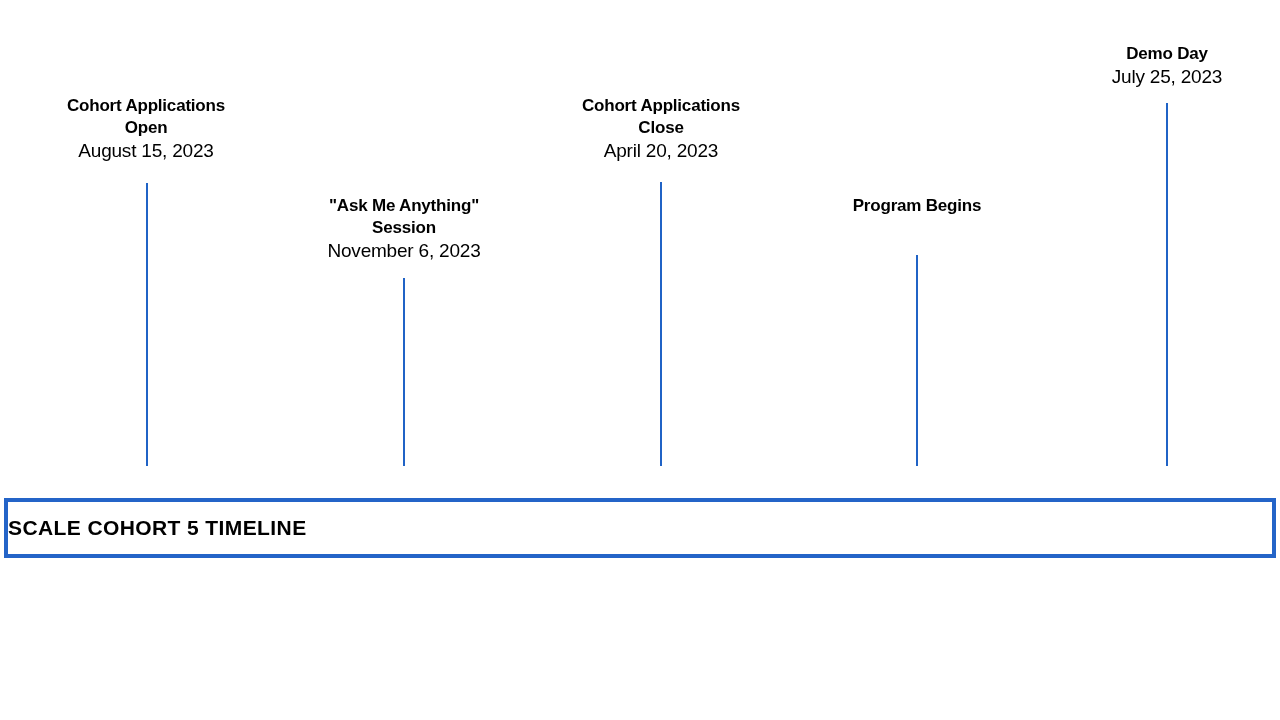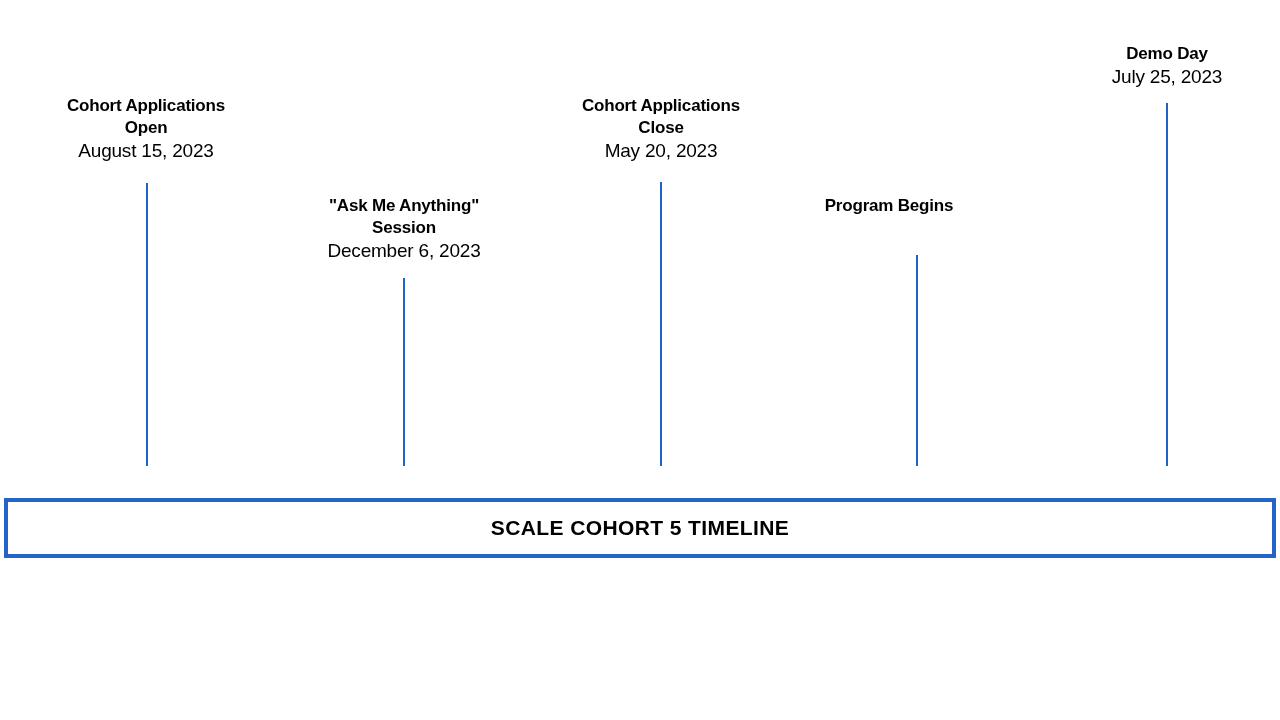--- a/index.html
+++ b/index.html
@@ -52,21 +52,21 @@
     position: absolute;
     left: 4px;
     top: 498px;
     width: 1272px;
     height: 60px;
     border: 4px solid #2464c8;
     background: #ffffff;
     box-sizing: border-box;
     display: flex;
     align-items: center;
-    justify-content: center;
+    justify-content: flex-start;
   }
   #title-bar-text {
     font-size: 21px;
     font-weight: bold;
     letter-spacing: 0.4px;
     color: #000000;
     text-transform: uppercase;
   }
 </style>
 </head>
@@ -77,32 +77,32 @@
   <div class="milestone" style="left:26px; top:95px; width:240px;">
     <div class="m-title">Cohort Applications
 Open</div>
     <div class="m-date">August 15, 2023</div>
   </div>
   <div class="connector" style="left:146px; top:183px; height:283px;"></div>
 
   <div class="milestone" style="left:284px; top:195px; width:240px;">
     <div class="m-title">"Ask Me Anything"
 Session</div>
-    <div class="m-date">December 6, 2023</div>
+    <div class="m-date">November 6, 2023</div>
   </div>
   <div class="connector" style="left:403px; top:278px; height:188px;"></div>
 
   <div class="milestone" style="left:541px; top:95px; width:240px;">
     <div class="m-title">Cohort Applications
 Close</div>
-    <div class="m-date">May 20, 2023</div>
+    <div class="m-date">April 20, 2023</div>
   </div>
   <div class="connector" style="left:660px; top:182px; height:284px;"></div>
 
-  <div class="milestone" style="left:769px; top:195px; width:240px;">
+  <div class="milestone" style="left:797px; top:195px; width:240px;">
     <div class="m-title">Program Begins</div>
   </div>
   <div class="connector" style="left:916px; top:255px; height:211px;"></div>
 
   <div class="milestone" style="left:1047px; top:43px; width:240px;">
     <div class="m-title">Demo Day</div>
     <div class="m-date">July 25, 2023</div>
   </div>
   <div class="connector" style="left:1166px; top:103px; height:363px;"></div>
 

